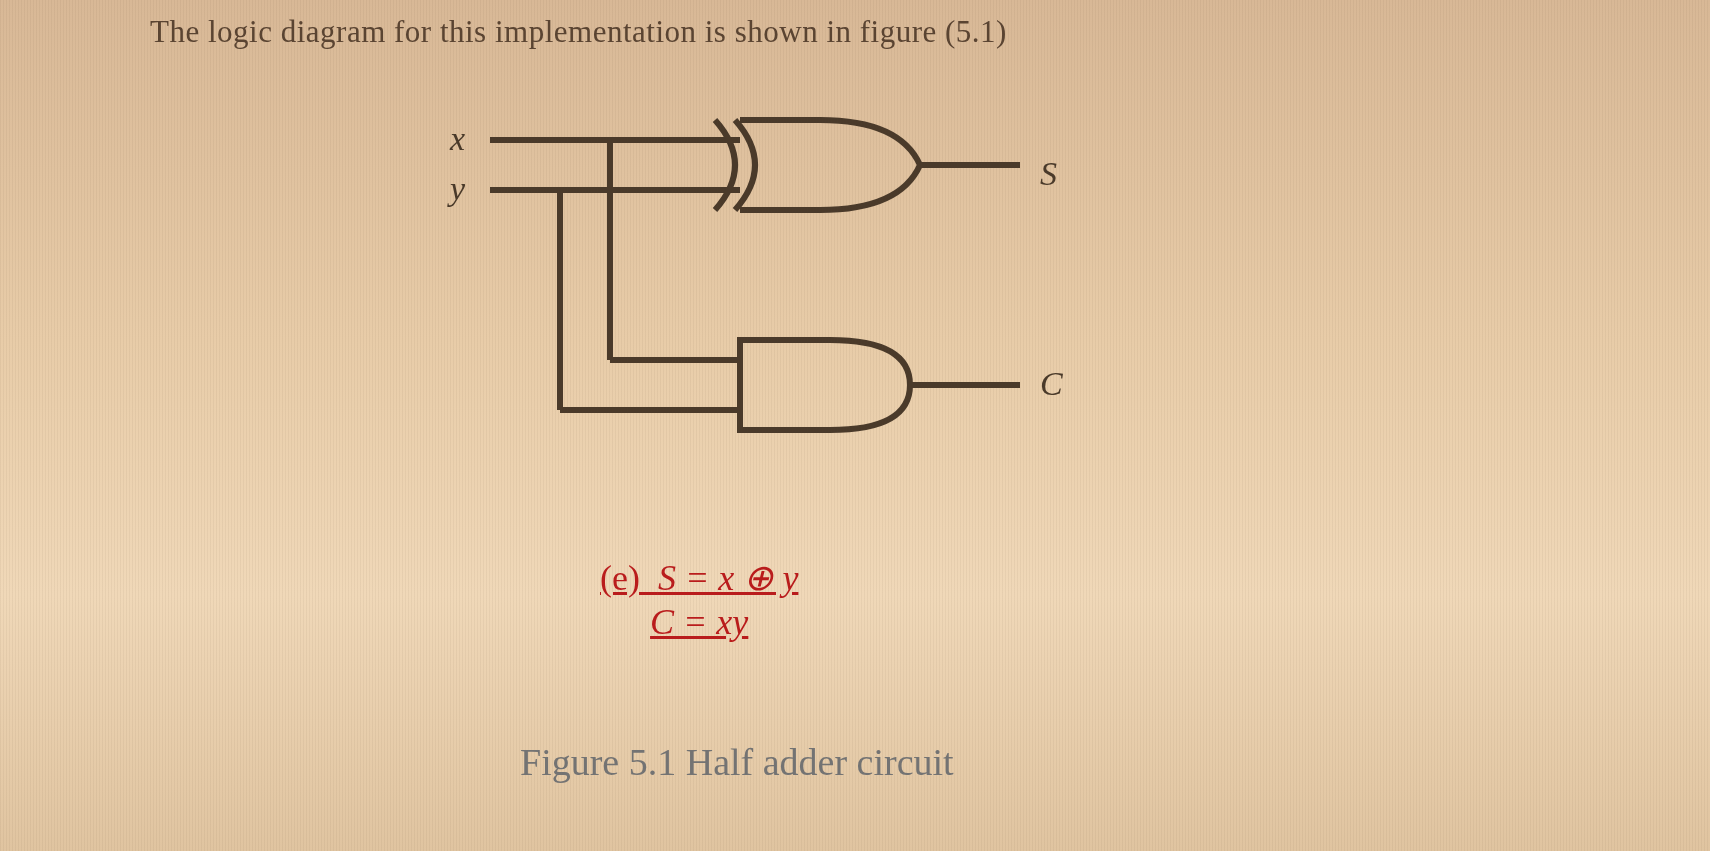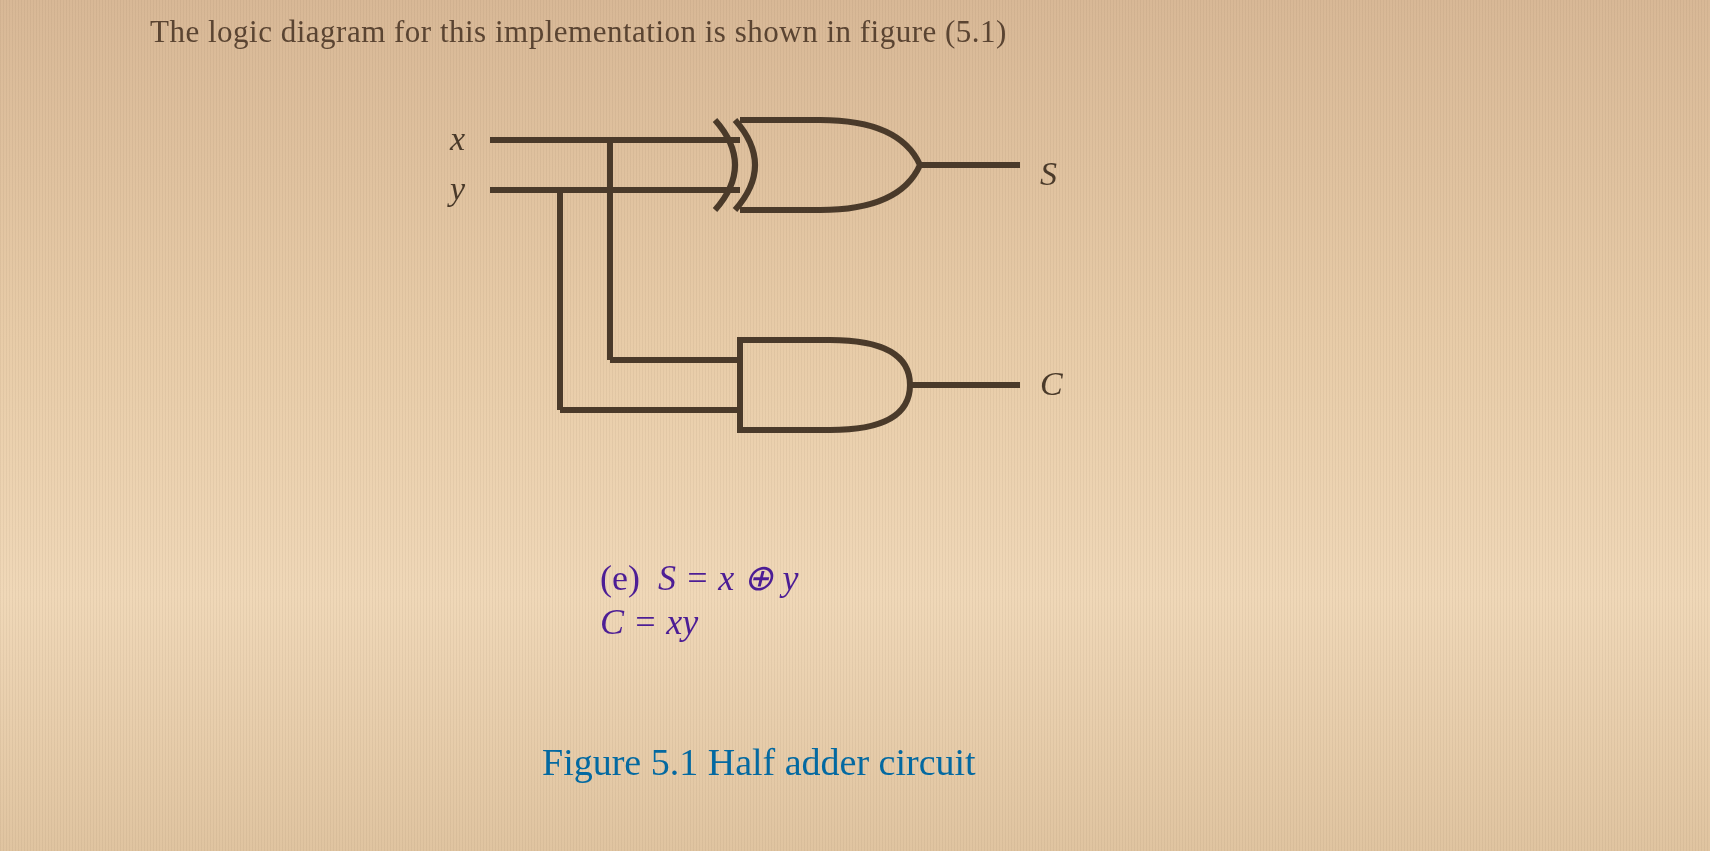--- a/index.html
+++ b/index.html
@@ -46,34 +46,34 @@
     font-size: 34px;
     font-style: italic;
     color: #4a3a2a;
   }
   .eq-block {
     position: absolute;
     top: 555px;
     left: 600px;
     font-size: 36px;
     font-style: italic;
-    color: #4c1d95;
+    color: #b91c1c;
     text-align: left;
+    text-decoration: underline;
   }
   .eq-line {
     margin: 2px 0;
     font-family: "Times New Roman", serif;
   }
   .caption {
     position: absolute;
     top: 740px;
     left: 520px;
     font-size: 38px;
-    color: #0369a1;
-    margin-left: 22px;
+    color: #737373;
   }
   svg line, svg path {
     stroke: #4a3a2a;
     stroke-width: 6;
     fill: none;
     stroke-linecap: butt;
     stroke-linejoin: miter;
   }
 </style>
 </head>
@@ -113,18 +113,18 @@
 
     <line x1="430" y1="275" x2="540" y2="275"></line>
   </svg>
 </div>
 
 <div class="eq-block">
   <div class="eq-line">
     <span style="font-style:normal;">(e)</span>
     &nbsp;<span>S = x ⊕ y</span>
   </div>
-  <div class="eq-line" style="">
+  <div class="eq-line" style="text-align:center;">
     <span>C = xy</span>
   </div>
 </div>
 
 <div class="caption">Figure 5.1 Half adder circuit</div>
 
 </body></html>

